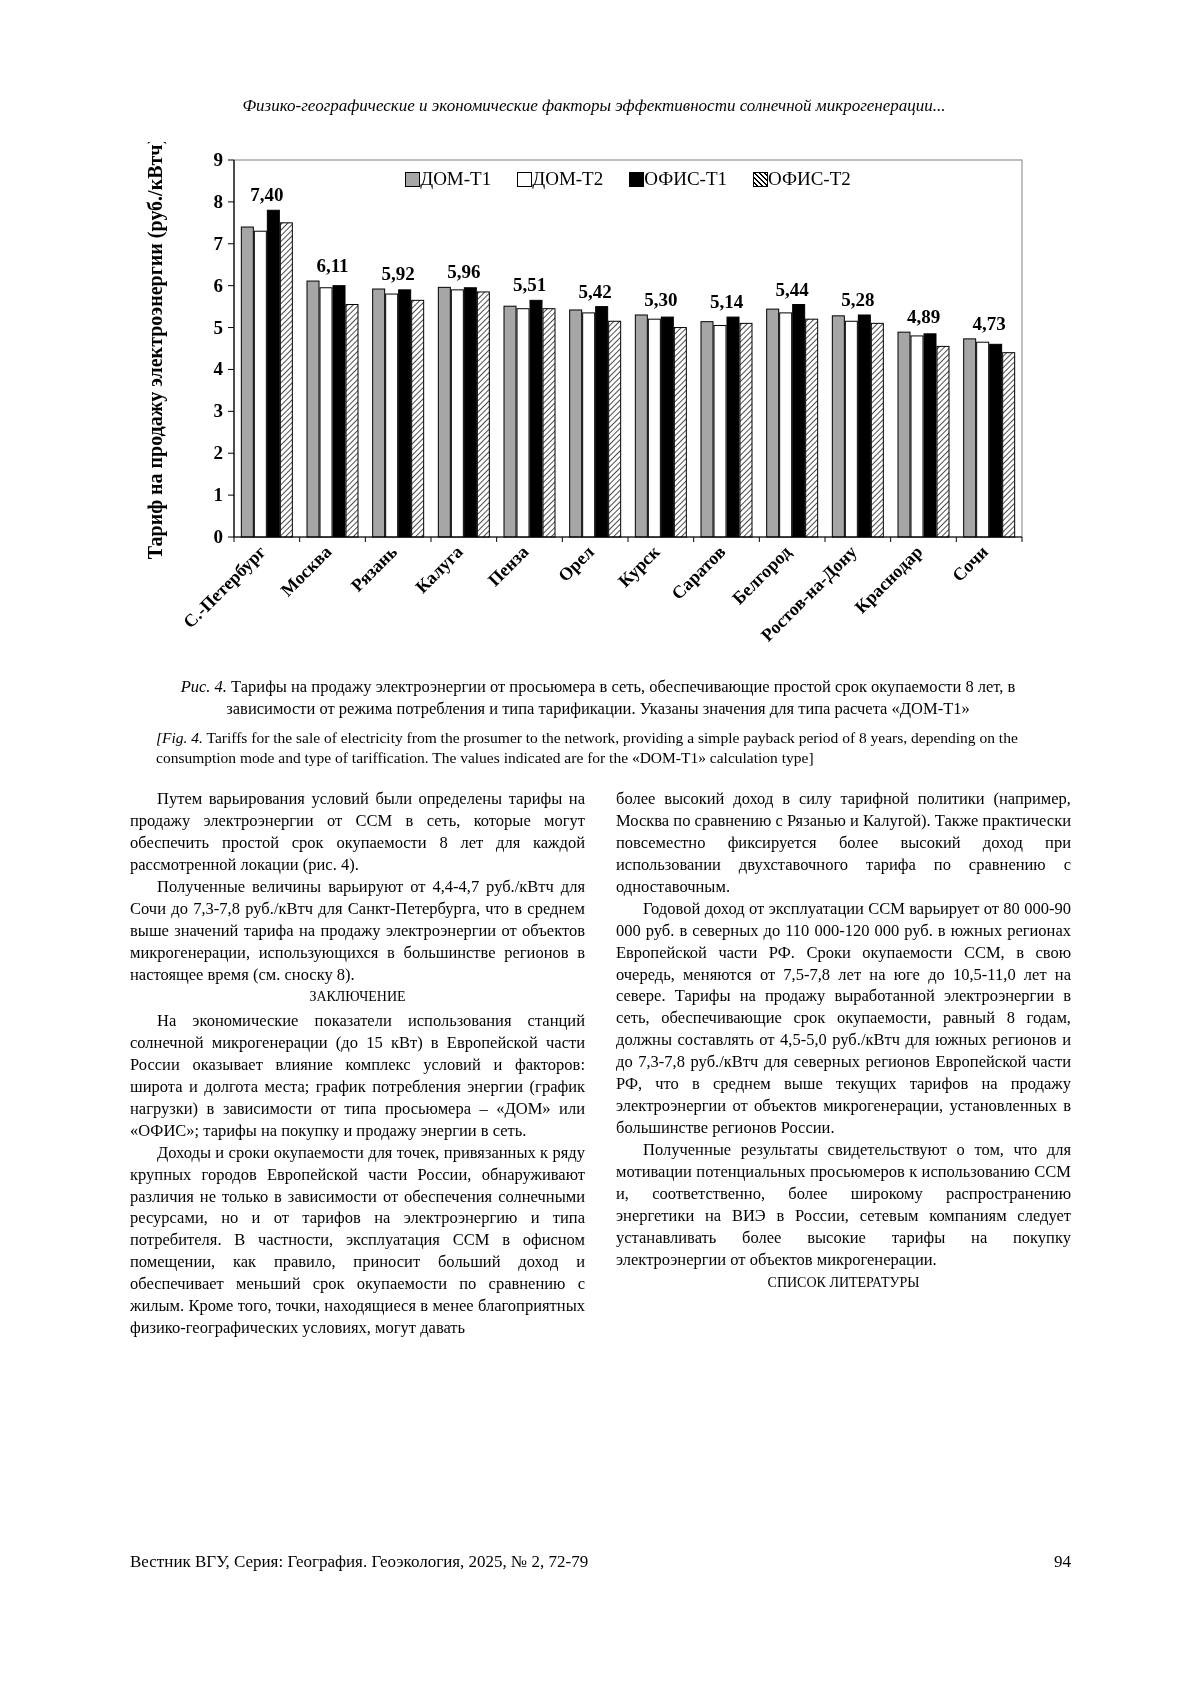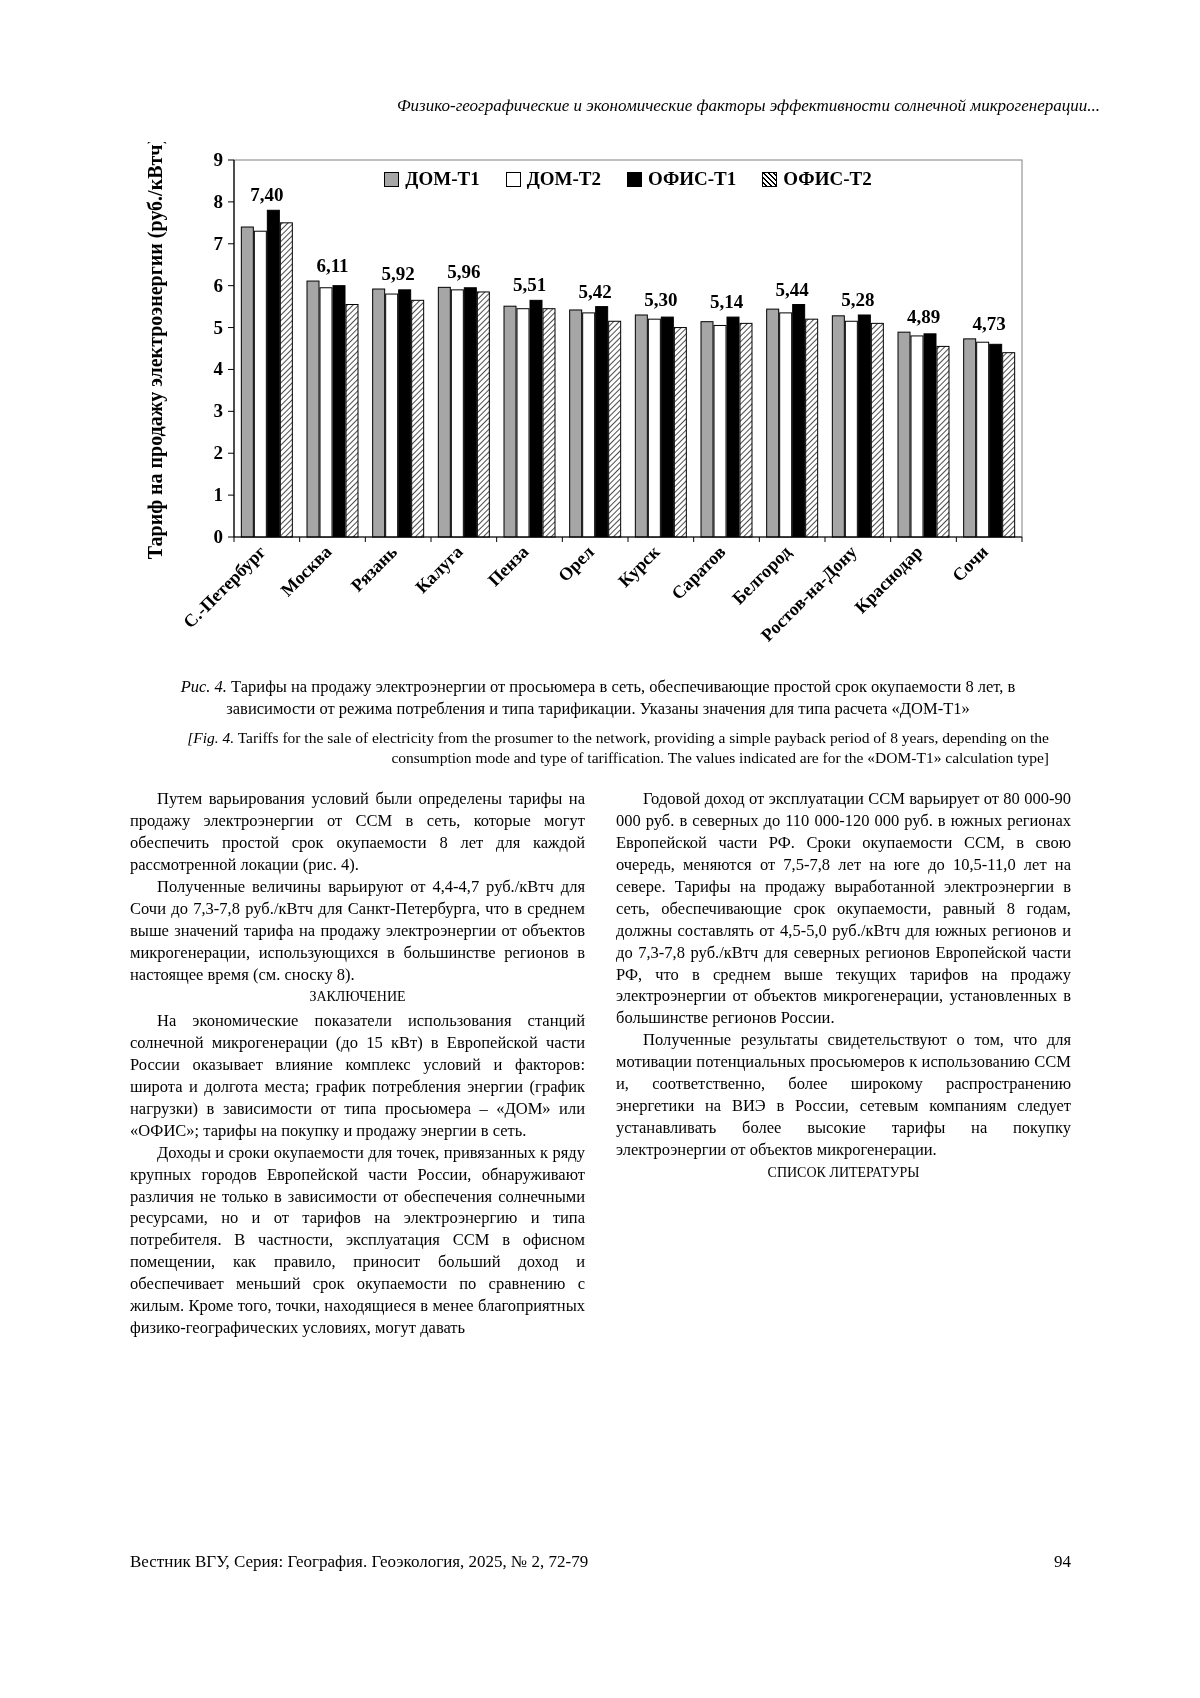--- a/index.html
+++ b/index.html
@@ -1,45 +1,45 @@
 <!DOCTYPE html>
 <html><head>
 <meta charset="utf-8">
 <style>
   html,body{margin:0;padding:0;}
   body{
     width:1200px;height:1698px;position:relative;background:#ffffff;color:#000;
     font-family:"Liberation Serif", serif;
   }
   .running-head{
-    position:absolute;top:96px;left:100px;right:100px;text-align:right;
+    position:absolute;top:96px;left:100px;right:112px;text-align:center;
     font-style:italic;font-size:17px;
   }
   .chart-wrap{position:absolute;top:142px;left:142px;width:910px;height:518px;}
   #chart-svg{position:absolute;top:0;left:0;}
   #legend{
     position:absolute;top:26px;left:92px;width:788px;display:flex;
     justify-content:center;align-items:center;gap:26px;
   }
-  .legend-item{display:flex;align-items:center;gap:6px;font-weight:bold;font-size:19px;}
+  .legend-item{display:flex;align-items:center;font-weight:normal;font-size:19px;}
   .sw{width:15px;height:15px;border:1px solid #000;display:inline-block;box-sizing:border-box;}
   .sw.gray{background:#a6a6a6;}
   .sw.white{background:#ffffff;}
   .sw.black{background:#000000;}
   .sw.hatch{background:repeating-linear-gradient(45deg,#ffffff,#ffffff 2px,#000000 2px,#000000 3.4px);}
   .ytick{font-family:"Liberation Serif",serif;font-weight:bold;font-size:19px;}
   .xtick{font-family:"Liberation Serif",serif;font-weight:bold;font-size:18px;}
   .dlabel{font-family:"Liberation Serif",serif;font-weight:bold;font-size:19px;}
   .ylabel{font-family:"Liberation Serif",serif;font-weight:bold;font-size:20px;}
   .caption-ru{
     position:absolute;top:676px;left:148px;width:900px;text-align:center;
     font-size:16.5px;line-height:1.32;
   }
   .caption-en{
-    position:absolute;top:728px;left:129px;width:920px;text-align:right;
+    position:absolute;top:728px;left:156px;width:920px;text-align:left;
     font-size:15.5px;line-height:1.3;
   }
   .it{font-style:italic;}
   .body-cols{position:absolute;top:788px;left:130px;width:941px;display:flex;gap:31px;}
   .col{width:455px;font-size:16.5px;line-height:1.33;text-align:justify;}
   .col p{margin:0;text-indent:27px;}
   .col p.noindent{text-indent:0;}
   .col h3{
     margin:3px 0 3px 0;text-align:center;font-size:14px;font-weight:normal;text-indent:0;
   }
@@ -202,20 +202,21 @@
 
 <div class="body-cols">
   <div class="col">
     <p>Путем варьирования условий были определены тарифы на продажу электроэнергии от ССМ в сеть, которые могут обеспечить простой срок окупаемости 8 лет для каждой рассмотренной локации (рис. 4).</p>
     <p>Полученные величины варьируют от 4,4-4,7 руб./кВтч для Сочи до 7,3-7,8 руб./кВтч для Санкт-Петербурга, что в среднем выше значений тарифа на продажу электроэнергии от объектов микрогенерации, использующихся в большинстве регионов в настоящее время (см. сноску 8).</p>
     <h3>ЗАКЛЮЧЕНИЕ</h3>
     <p>На экономические показатели использования станций солнечной микрогенерации (до 15 кВт) в Европейской части России оказывает влияние комплекс условий и факторов: широта и долгота места; график потребления энергии (график нагрузки) в зависимости от типа просьюмера – «ДОМ» или «ОФИС»; тарифы на покупку и продажу энергии в сеть.</p>
     <p>Доходы и сроки окупаемости для точек, привязанных к ряду крупных городов Европейской части России, обнаруживают различия не только в зависимости от обеспечения солнечными ресурсами, но и от тарифов на электроэнергию и типа потребителя. В частности, эксплуатация ССМ в офисном помещении, как правило, приносит больший доход и обеспечивает меньший срок окупаемости по сравнению с жилым. Кроме того, точки, находящиеся в менее благоприятных физико-географических условиях, могут давать</p>
   </div>
   <div class="col">
+    <p class="noindent">более высокий доход в силу тарифной политики (например, Москва по сравнению с Рязанью и Калугой). Также практически повсеместно фиксируется более высокий доход при использовании двухставочного тарифа по сравнению с одноставочным.</p>
     <p>Годовой доход от эксплуатации ССМ варьирует от 80 000-90 000 руб. в северных до 110 000-120 000 руб. в южных регионах Европейской части РФ. Сроки окупаемости ССМ, в свою очередь, меняются от 7,5-7,8 лет на юге до 10,5-11,0 лет на севере. Тарифы на продажу выработанной электроэнергии в сеть, обеспечивающие срок окупаемости, равный 8 годам, должны составлять от 4,5-5,0 руб./кВтч для южных регионов и до 7,3-7,8 руб./кВтч для северных регионов Европейской части РФ, что в среднем выше текущих тарифов на продажу электроэнергии от объектов микрогенерации, установленных в большинстве регионов России.</p>
     <p>Полученные результаты свидетельствуют о том, что для мотивации потенциальных просьюмеров к использованию ССМ и, соответственно, более широкому распространению энергетики на ВИЭ в России, сетевым компаниям следует устанавливать более высокие тарифы на покупку электроэнергии от объектов микрогенерации.</p>
     <h3>СПИСОК ЛИТЕРАТУРЫ</h3>
   </div>
 </div>
 
 <div class="footer">
   <span>Вестник ВГУ, Серия: География. Геоэкология, 2025, № 2, 72-79</span>
   <span>94</span>
 </div>

